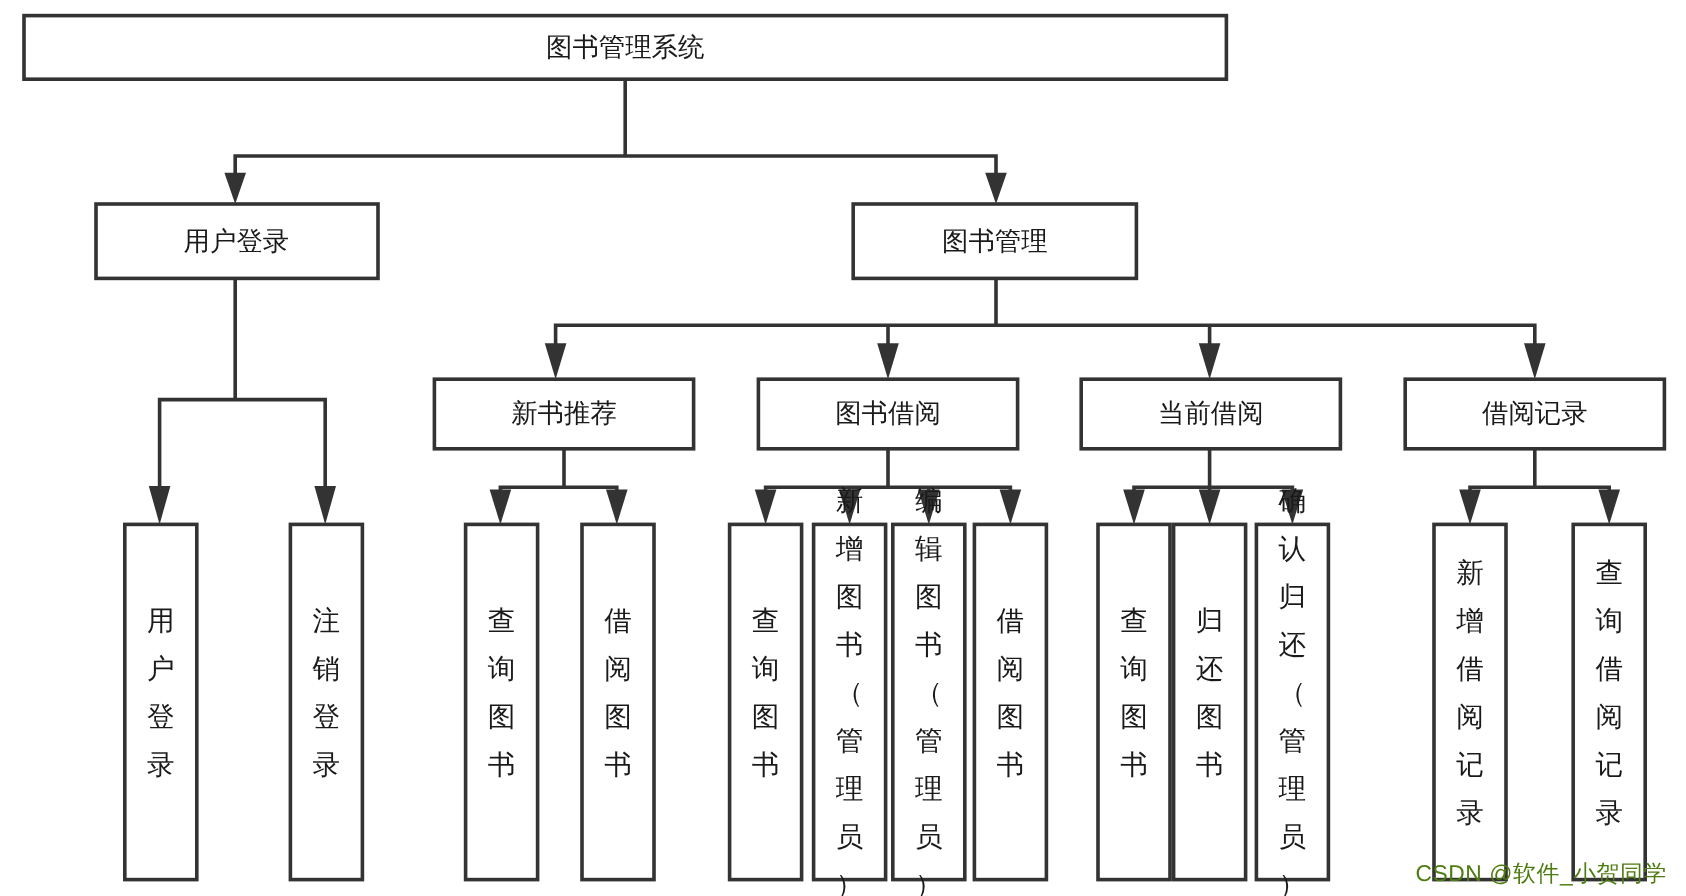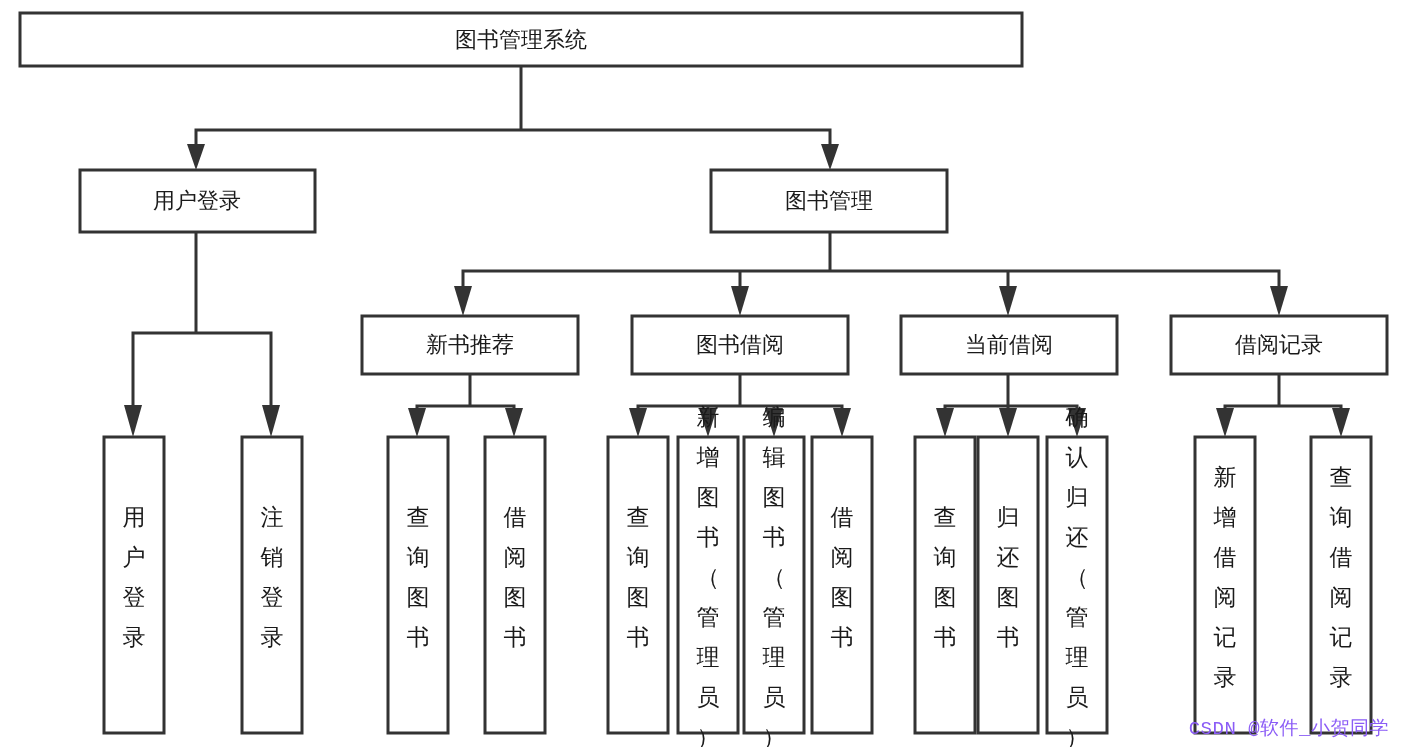--- a/index.html
+++ b/index.html
@@ -52,23 +52,23 @@
   .leaf-label {
     fill: #1a1a1a;
     font-family: "DejaVu Sans", "Liberation Sans", sans-serif;
     font-size: 23px;
     text-anchor: middle;
   }
   .watermark-text {
     position: absolute;
     right: 16px;
     bottom: 6px;
-    font-family: Liberation Mono, monospace;
+    font-family: Liberation Sans, sans-serif;
     font-size: 19px;
-    color: #8b5cf6;
+    color: #4d7c0f;
     letter-spacing: 0.5px;
     white-space: nowrap;
     user-select: none;
     text-align: right;
   }
 </style>
 </head>
 <body>
 
 <div id="diagram-root">

